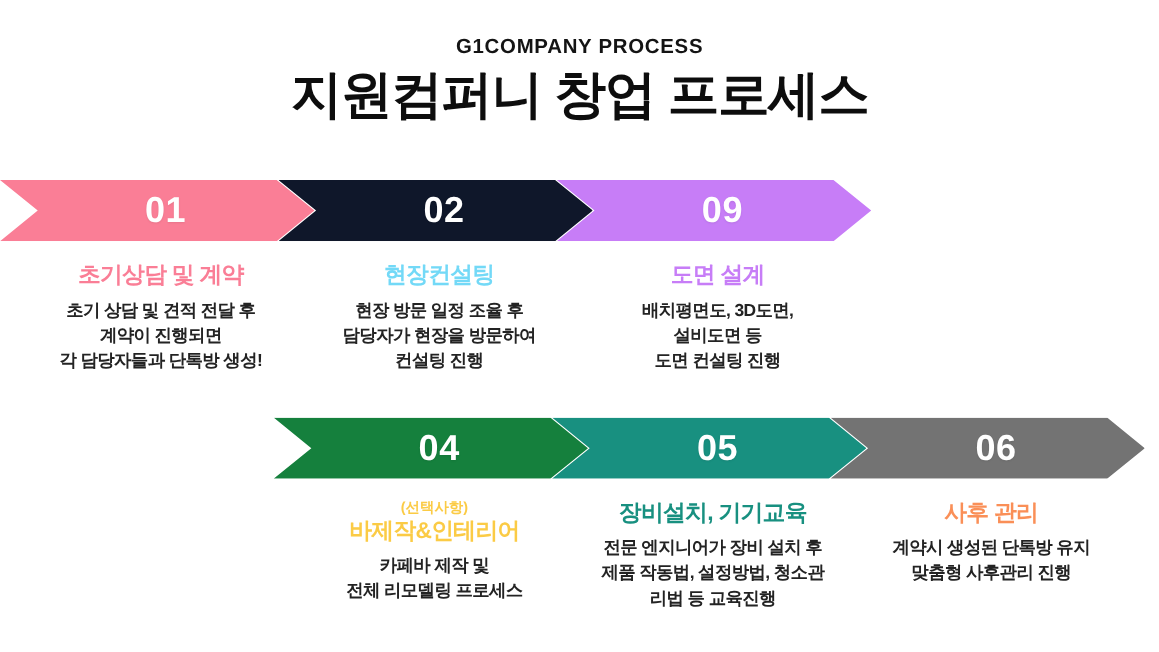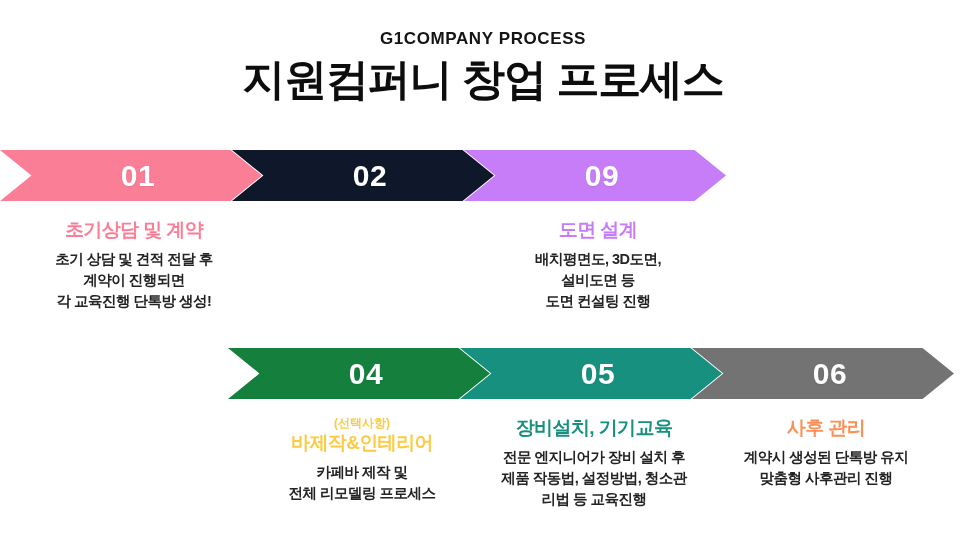--- a/index.html
+++ b/index.html
@@ -154,32 +154,41 @@
       <div class="arrow" style="background: rgb(250, 126, 150);">
         <span class="arrow-num">01</span>
       </div>
     </div>
     <div class="step-text">
 
       <div class="step-title" style="color: rgb(250, 126, 150);">초기상담 및 계약</div>
       <p class="step-body">
         <span>초기 상담 및 견적 전달 후</span>
         <span>계약이 진행되면</span>
-        <span>각 교육진행 단톡방 생성!</span>
+        <span>각 담당자들과 단톡방 생성!</span>
       </p>
     </div>
   </div>
 
   <div class="step step-2">
     <div class="arrow-wrap">
       <div class="arrow-glow" style="background: rgb(115, 217, 247);"></div>
       <div class="arrow" style="background: #0f172a;">
         <span class="arrow-num">02</span>
       </div>
     </div>
+    <div class="step-text">
+
+      <div class="step-title" style="color: rgb(115, 217, 247);">현장컨설팅</div>
+      <p class="step-body">
+        <span>현장 방문 일정 조율 후</span>
+        <span>담당자가 현장을 방문하여</span>
+        <span>컨설팅 진행</span>
+      </p>
+    </div>
   </div>
 
   <div class="step step-3">
     <div class="arrow-wrap">
       <div class="arrow-glow" style="background: rgb(199, 125, 247);"></div>
       <div class="arrow" style="background: rgb(199, 125, 247);">
         <span class="arrow-num">09</span>
       </div>
     </div>
     <div class="step-text">

